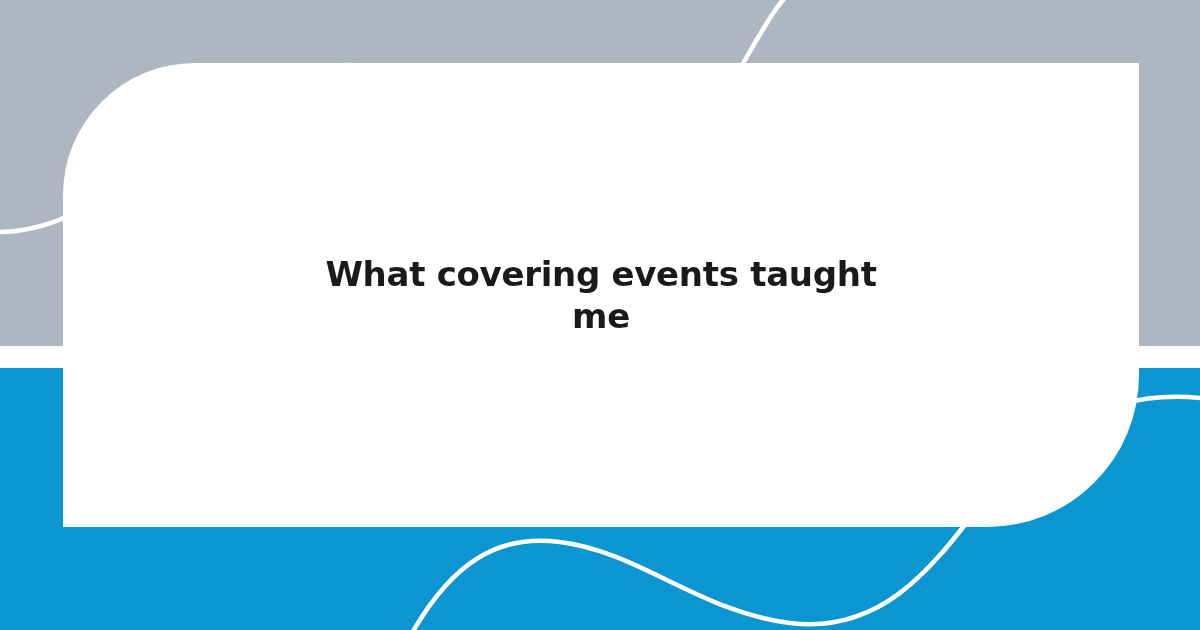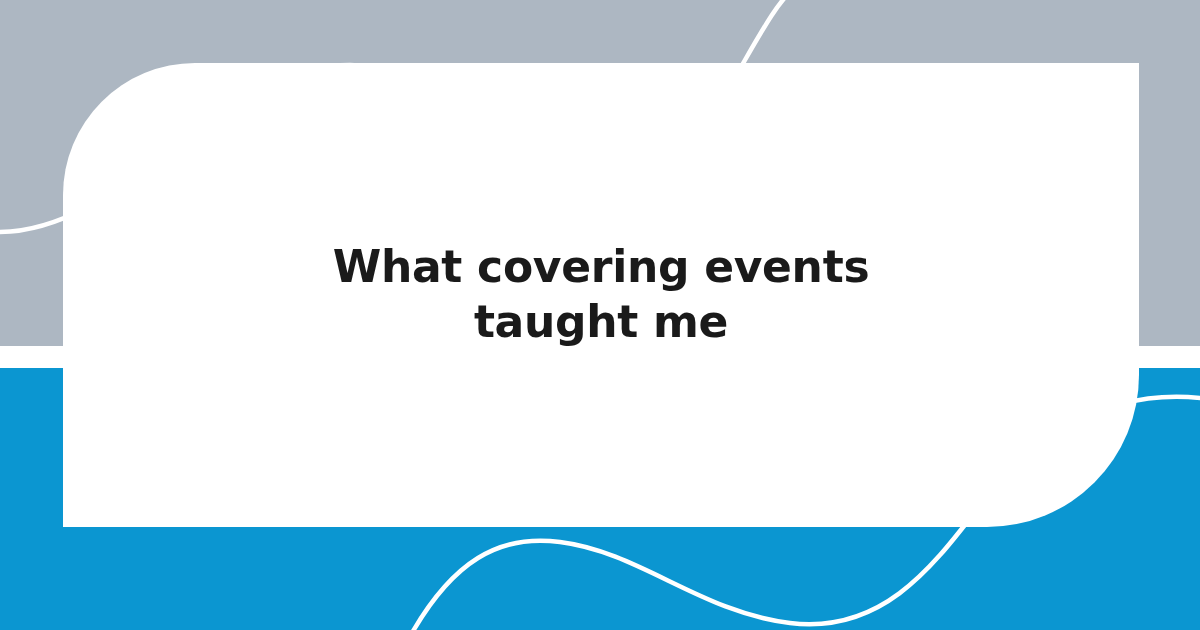--- a/index.html
+++ b/index.html
@@ -52,21 +52,21 @@
   .title-wrap {
     width: 640px;
     padding: 0 24px;
     box-sizing: border-box;
     text-align: center;
   }
 
   .card-title {
     margin: 0;
     font-family: "DejaVu Sans", "Liberation Sans", sans-serif;
-    font-size: 44px;
+    font-size: 34px;
     line-height: 1.24;
     font-weight: 700;
     letter-spacing: -0.3px;
     color: #1a1a1a;
     word-wrap: break-word;
   }
 
   
   .squiggle {
     position: absolute;

